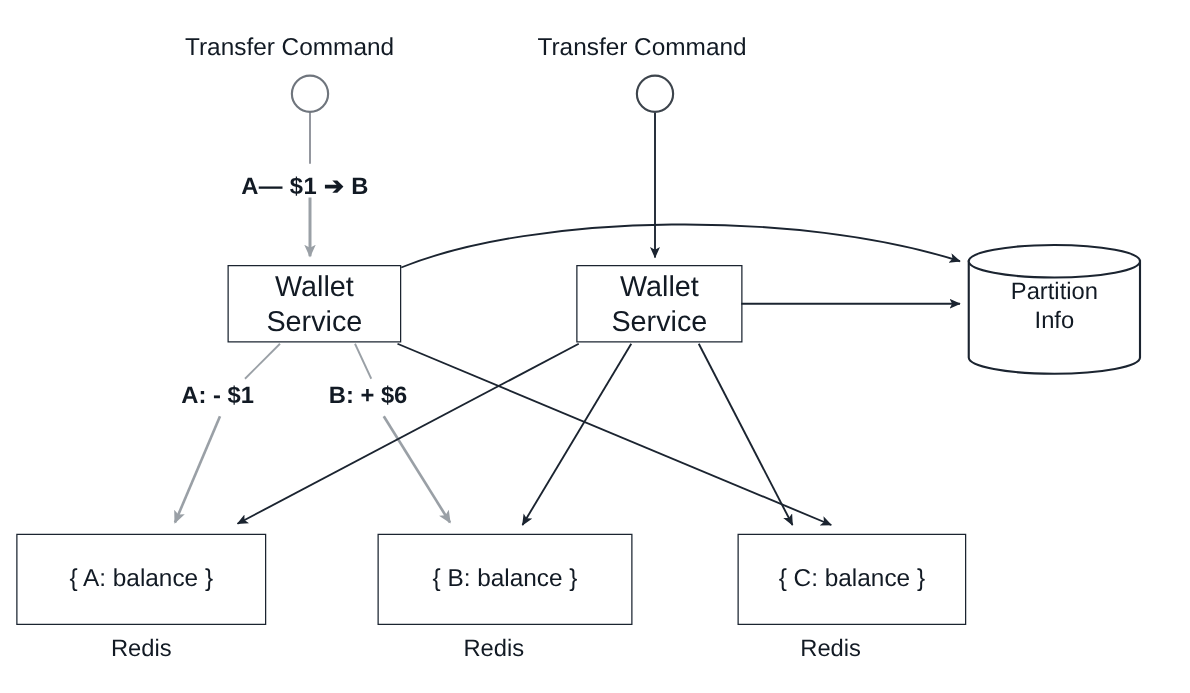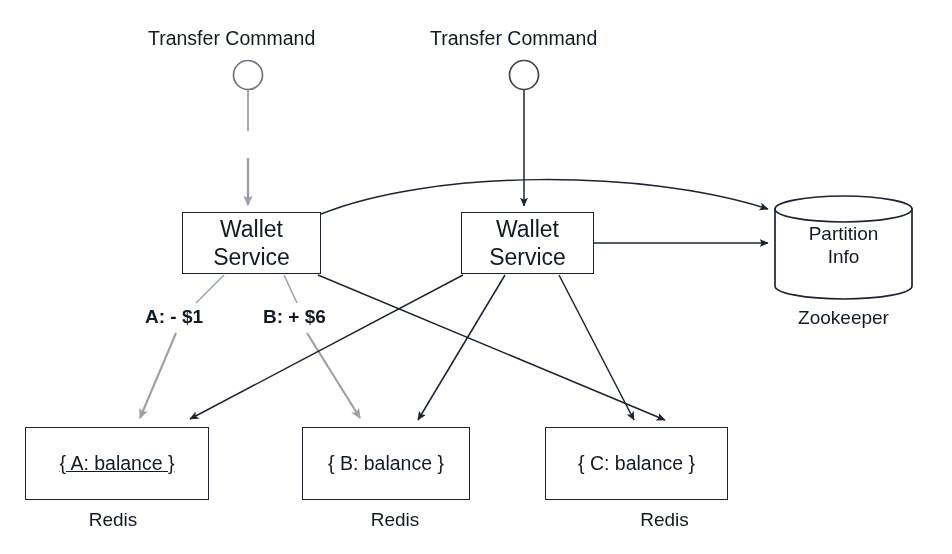--- a/index.html
+++ b/index.html
@@ -130,54 +130,54 @@
     <g>
       <path d="M 775 209 L 775 286 A 68.5 13 0 0 0 912 286 L 912 209 Z" fill="#ffffff" stroke="#1b2430" stroke-width="1.7"></path>
       <ellipse cx="843.5" cy="209" rx="68.5" ry="13" fill="#ffffff" stroke="#1b2430" stroke-width="1.7"></ellipse>
     </g>
   </svg>
 
   <div class="title-label" style="left:148px; top:27px;">Transfer Command</div>
 
   <div class="title-label" style="left:430px; top:27px;">Transfer Command</div>
 
+  <div class="cmd-text" style="left:193px; top:137px;">A— $1 ➔ B</div>
 
   <div class="node box svc-box" style="left:182px; top:212px; width:139px; height:62px;">
     <div>
       <span class="l1">Wallet</span>
       <span class="l2">Service</span>
     </div>
   </div>
 
   <div class="node box svc-box" style="left:461px; top:212px; width:133px; height:62px;">
     <div>
       <span class="l1">Wallet</span>
       <span class="l2">Service</span>
     </div>
   </div>
 
   <div class="edge-label" style="left:145px; top:306px;">A: - $1</div>
 
   <div class="edge-label" style="left:263px; top:306px;">B: + $6</div>
 
-  <div class="node box redis-box" style="left:25px; top:427px; width:184px; height:73px;text-decoration:underline;">
+  <div class="node box redis-box" style="left:13px; top:427px; width:200px; height:73px;">
     <span>{ A: balance }</span>
   </div>
   <div class="caption" style="left:13px; top:509px; width:200px;">Redis</div>
 
-  <div class="node box redis-box" style="left:302px; top:427px; width:168px; height:73px;">
+  <div class="node box redis-box" style="left:302px; top:427px; width:204px; height:73px;">
     <span>{ B: balance }</span>
   </div>
   <div class="caption" style="left:302px; top:509px; width:186px;">Redis</div>
 
-  <div class="node box redis-box" style="left:545px; top:427px; width:183px; height:73px;">
+  <div class="node box redis-box" style="left:590px; top:427px; width:183px; height:73px;">
     <span>{ C: balance }</span>
   </div>
   <div class="caption" style="left:573px; top:509px; width:183px;">Redis</div>
 
   <div class="cyl-label" style="left:775px; top:223px;">
     <span>Partition</span><br>
     <span>Info</span>
   </div>
 
-  <div class="caption" style="left:775px; top:307px; width:137px;">Zookeeper</div>
 
 </div>
 
 </body></html>

